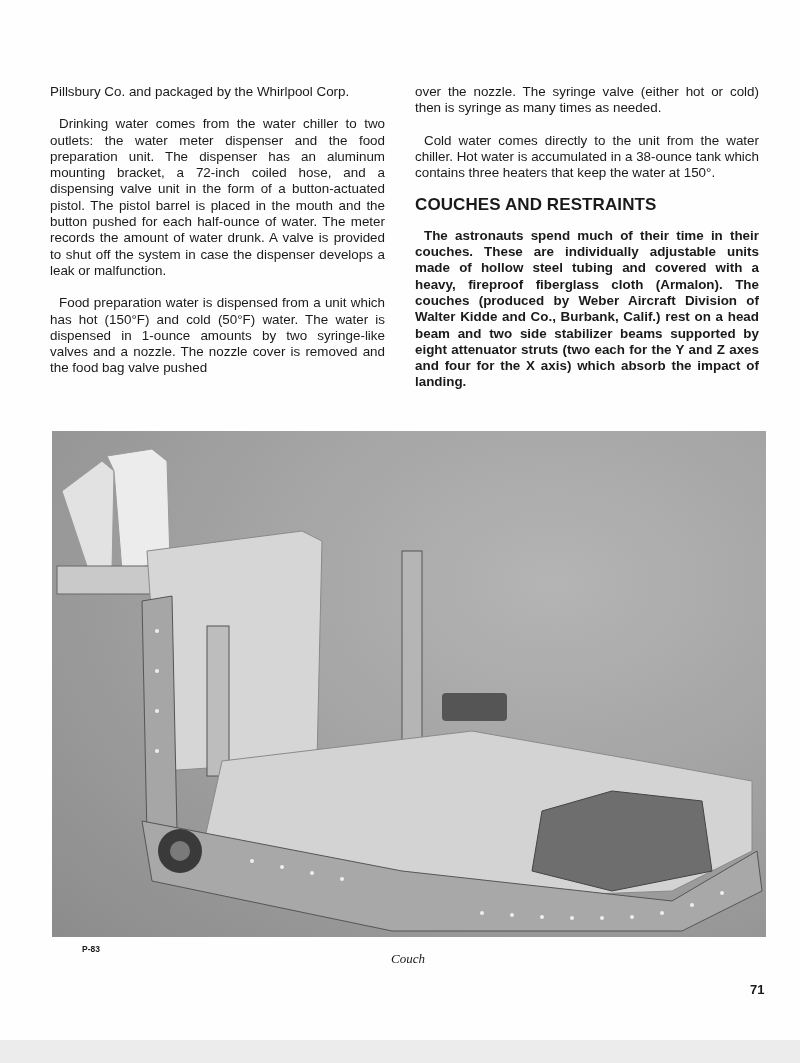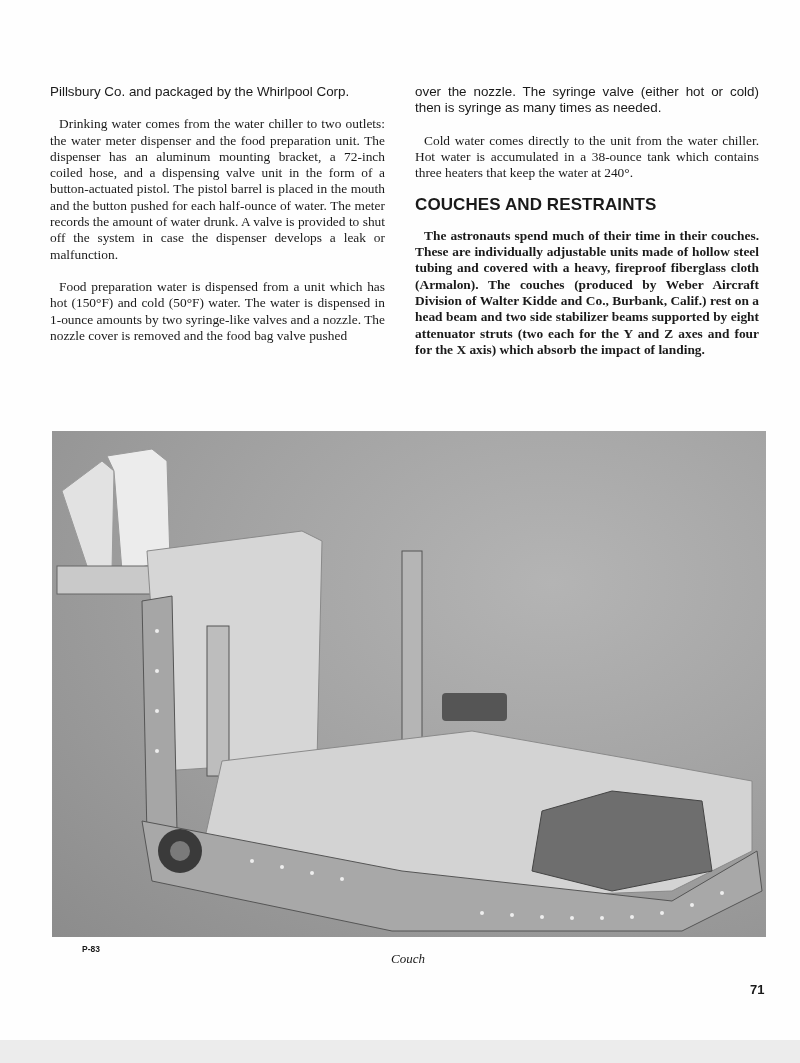--- a/index.html
+++ b/index.html
@@ -8,21 +8,21 @@
     background: #ffffff;
     font-family: "Liberation Sans", "DejaVu Sans", sans-serif;
     color: #1a1a1a;
   }
   .page { position: absolute; left: 0; top: 0; width: 800px; height: 1040px; background: #fefefe; }
   .bottom-band { position: absolute; left: 0; top: 1040px; width: 800px; height: 23px; background: #ececec; }
   .col { position: absolute; top: 84px; width: 335px; font-size: 13.4px; line-height: 16.3px; text-align: justify; }
   .col-left { left: 50px; }
   .col-right { left: 415px; width: 344px; }
   .col p { margin: 0 0 16px 0; }
-  .col p.indent { text-indent: 9px; font-family: Liberation Serif, serif; }
+  .col p.indent { text-indent: 9px; }
   .col h2 { font-size: 17px; font-weight: bold; margin: 4px 0 14px 0; letter-spacing: 0.1px; }
   .photo {
     position: absolute; left: 52px; top: 431px; width: 714px; height: 506px; overflow: hidden;
     background: radial-gradient(ellipse at 70% 30%, #b4b4b4 0%, #a3a3a3 45%, #8c8c8c 100%);
   }
   .photo svg { width: 100%; height: 100%; display: block; }
   .plate-id { position: absolute; left: 54px; top: 944px; font-size: 8.5px; font-weight: bold; padding-left: 28px; }
   .caption { position: absolute; left: 391px; top: 951px; font-family: "Liberation Serif", serif; font-style: italic; font-size: 13px; }
   .page-num { position: absolute; left: 750px; top: 982px; font-size: 13px; font-weight: bold; }
 </style>
@@ -32,21 +32,21 @@
 <div class="page">
 
   <div class="col col-left">
     <p>Pillsbury Co. and packaged by the Whirlpool Corp.</p>
     <p class="indent">Drinking water comes from the water chiller to two outlets: the water meter dispenser and the food preparation unit. The dispenser has an aluminum mounting bracket, a 72-inch coiled hose, and a dispensing valve unit in the form of a button-actuated pistol. The pistol barrel is placed in the mouth and the button pushed for each half-ounce of water. The meter records the amount of water drunk. A valve is provided to shut off the system in case the dispenser develops a leak or malfunction.</p>
     <p class="indent">Food preparation water is dispensed from a unit which has hot (150°F) and cold (50°F) water. The water is dispensed in 1-ounce amounts by two syringe-like valves and a nozzle. The nozzle cover is removed and the food bag valve pushed</p>
   </div>
 
   <div class="col col-right">
     <p>over the nozzle. The syringe valve (either hot or cold) then is syringe as many times as needed.</p>
-    <p class="indent">Cold water comes directly to the unit from the water chiller. Hot water is accumulated in a 38-ounce tank which contains three heaters that keep the water at 240°.</p>
+    <p class="indent">Cold water comes directly to the unit from the water chiller. Hot water is accumulated in a 38-ounce tank which contains three heaters that keep the water at 150°.</p>
     <h2>COUCHES AND RESTRAINTS</h2>
     <p class="indent" style="font-weight:600;">The astronauts spend much of their time in their couches. These are individually adjustable units made of hollow steel tubing and covered with a heavy, fireproof fiberglass cloth (Armalon). The couches (produced by Weber Aircraft Division of Walter Kidde and Co., Burbank, Calif.) rest on a head beam and two side stabilizer beams supported by eight attenuator struts (two each for the Y and Z axes and four for the X axis) which absorb the impact of landing.</p>
   </div>
 
   <div class="photo">
     <svg viewBox="0 0 714 506" preserveAspectRatio="none">
 
       <path d="M10 60 L50 30 L62 40 L60 140 L40 150 Z" fill="#e2e2e2" stroke="#9a9a9a" stroke-width="1"></path>
       <path d="M55 25 L100 18 L115 30 L118 130 L70 140 L62 40 Z" fill="#ececec" stroke="#9a9a9a" stroke-width="1"></path>
 

